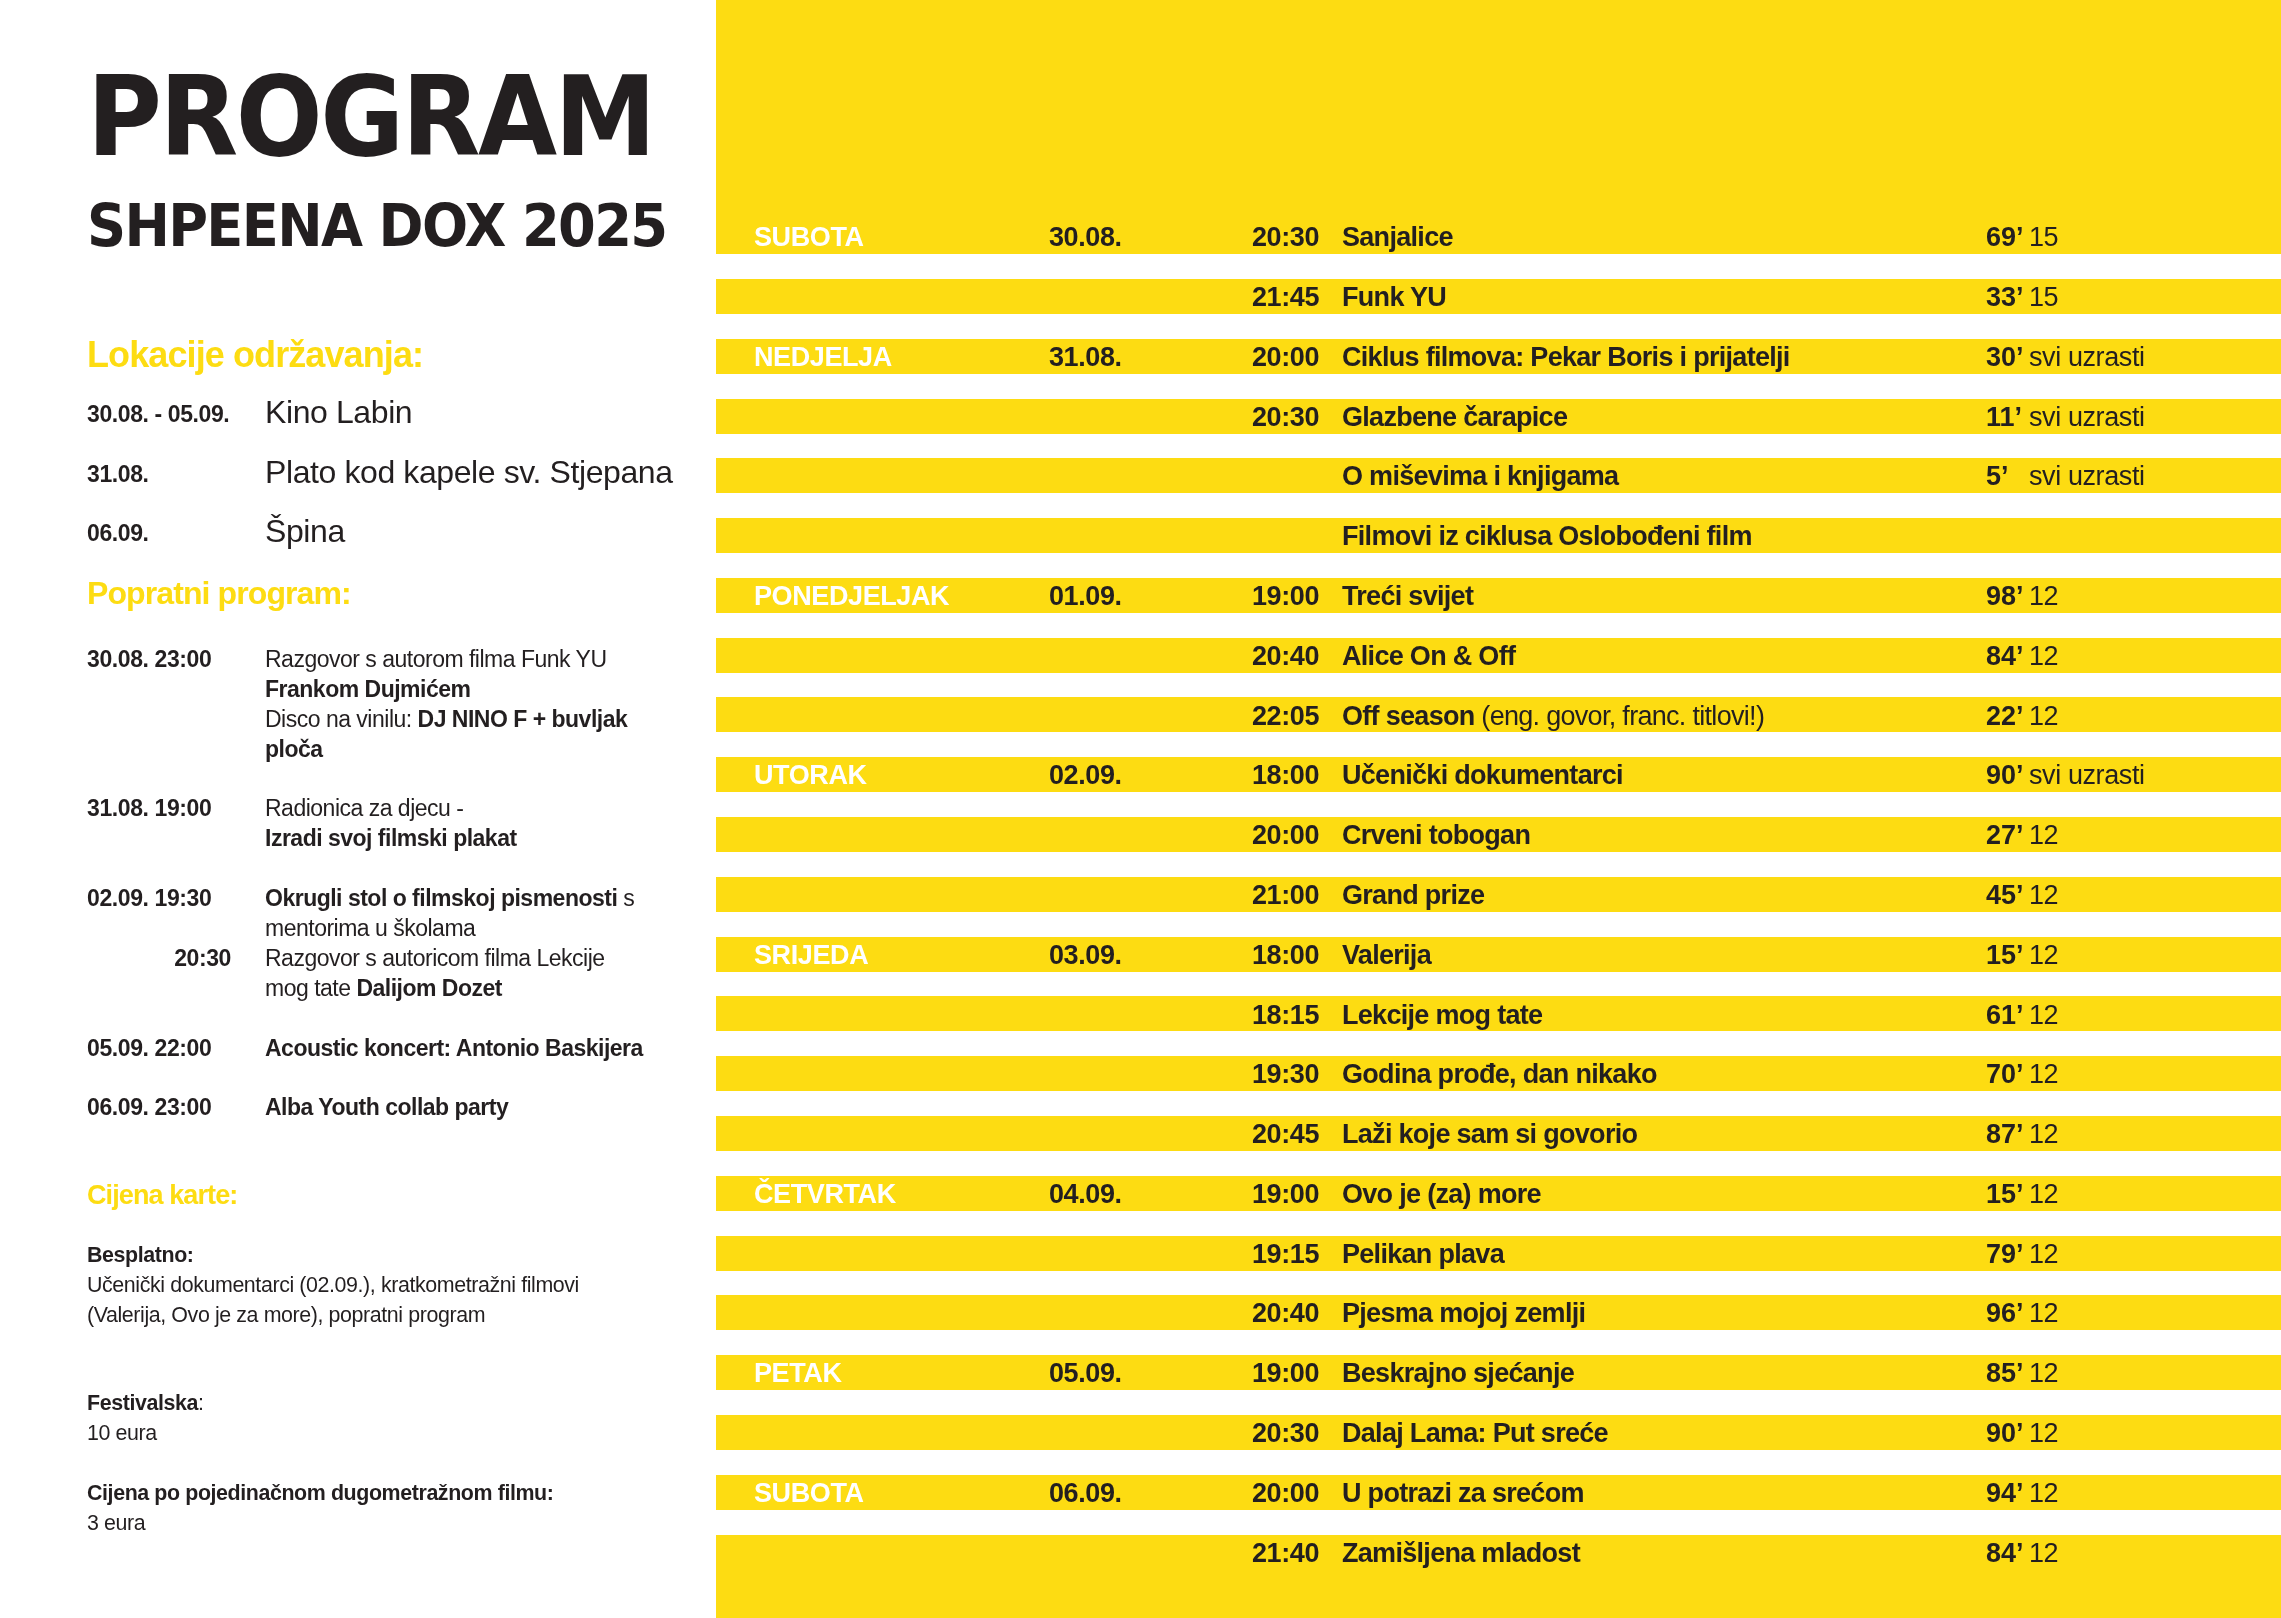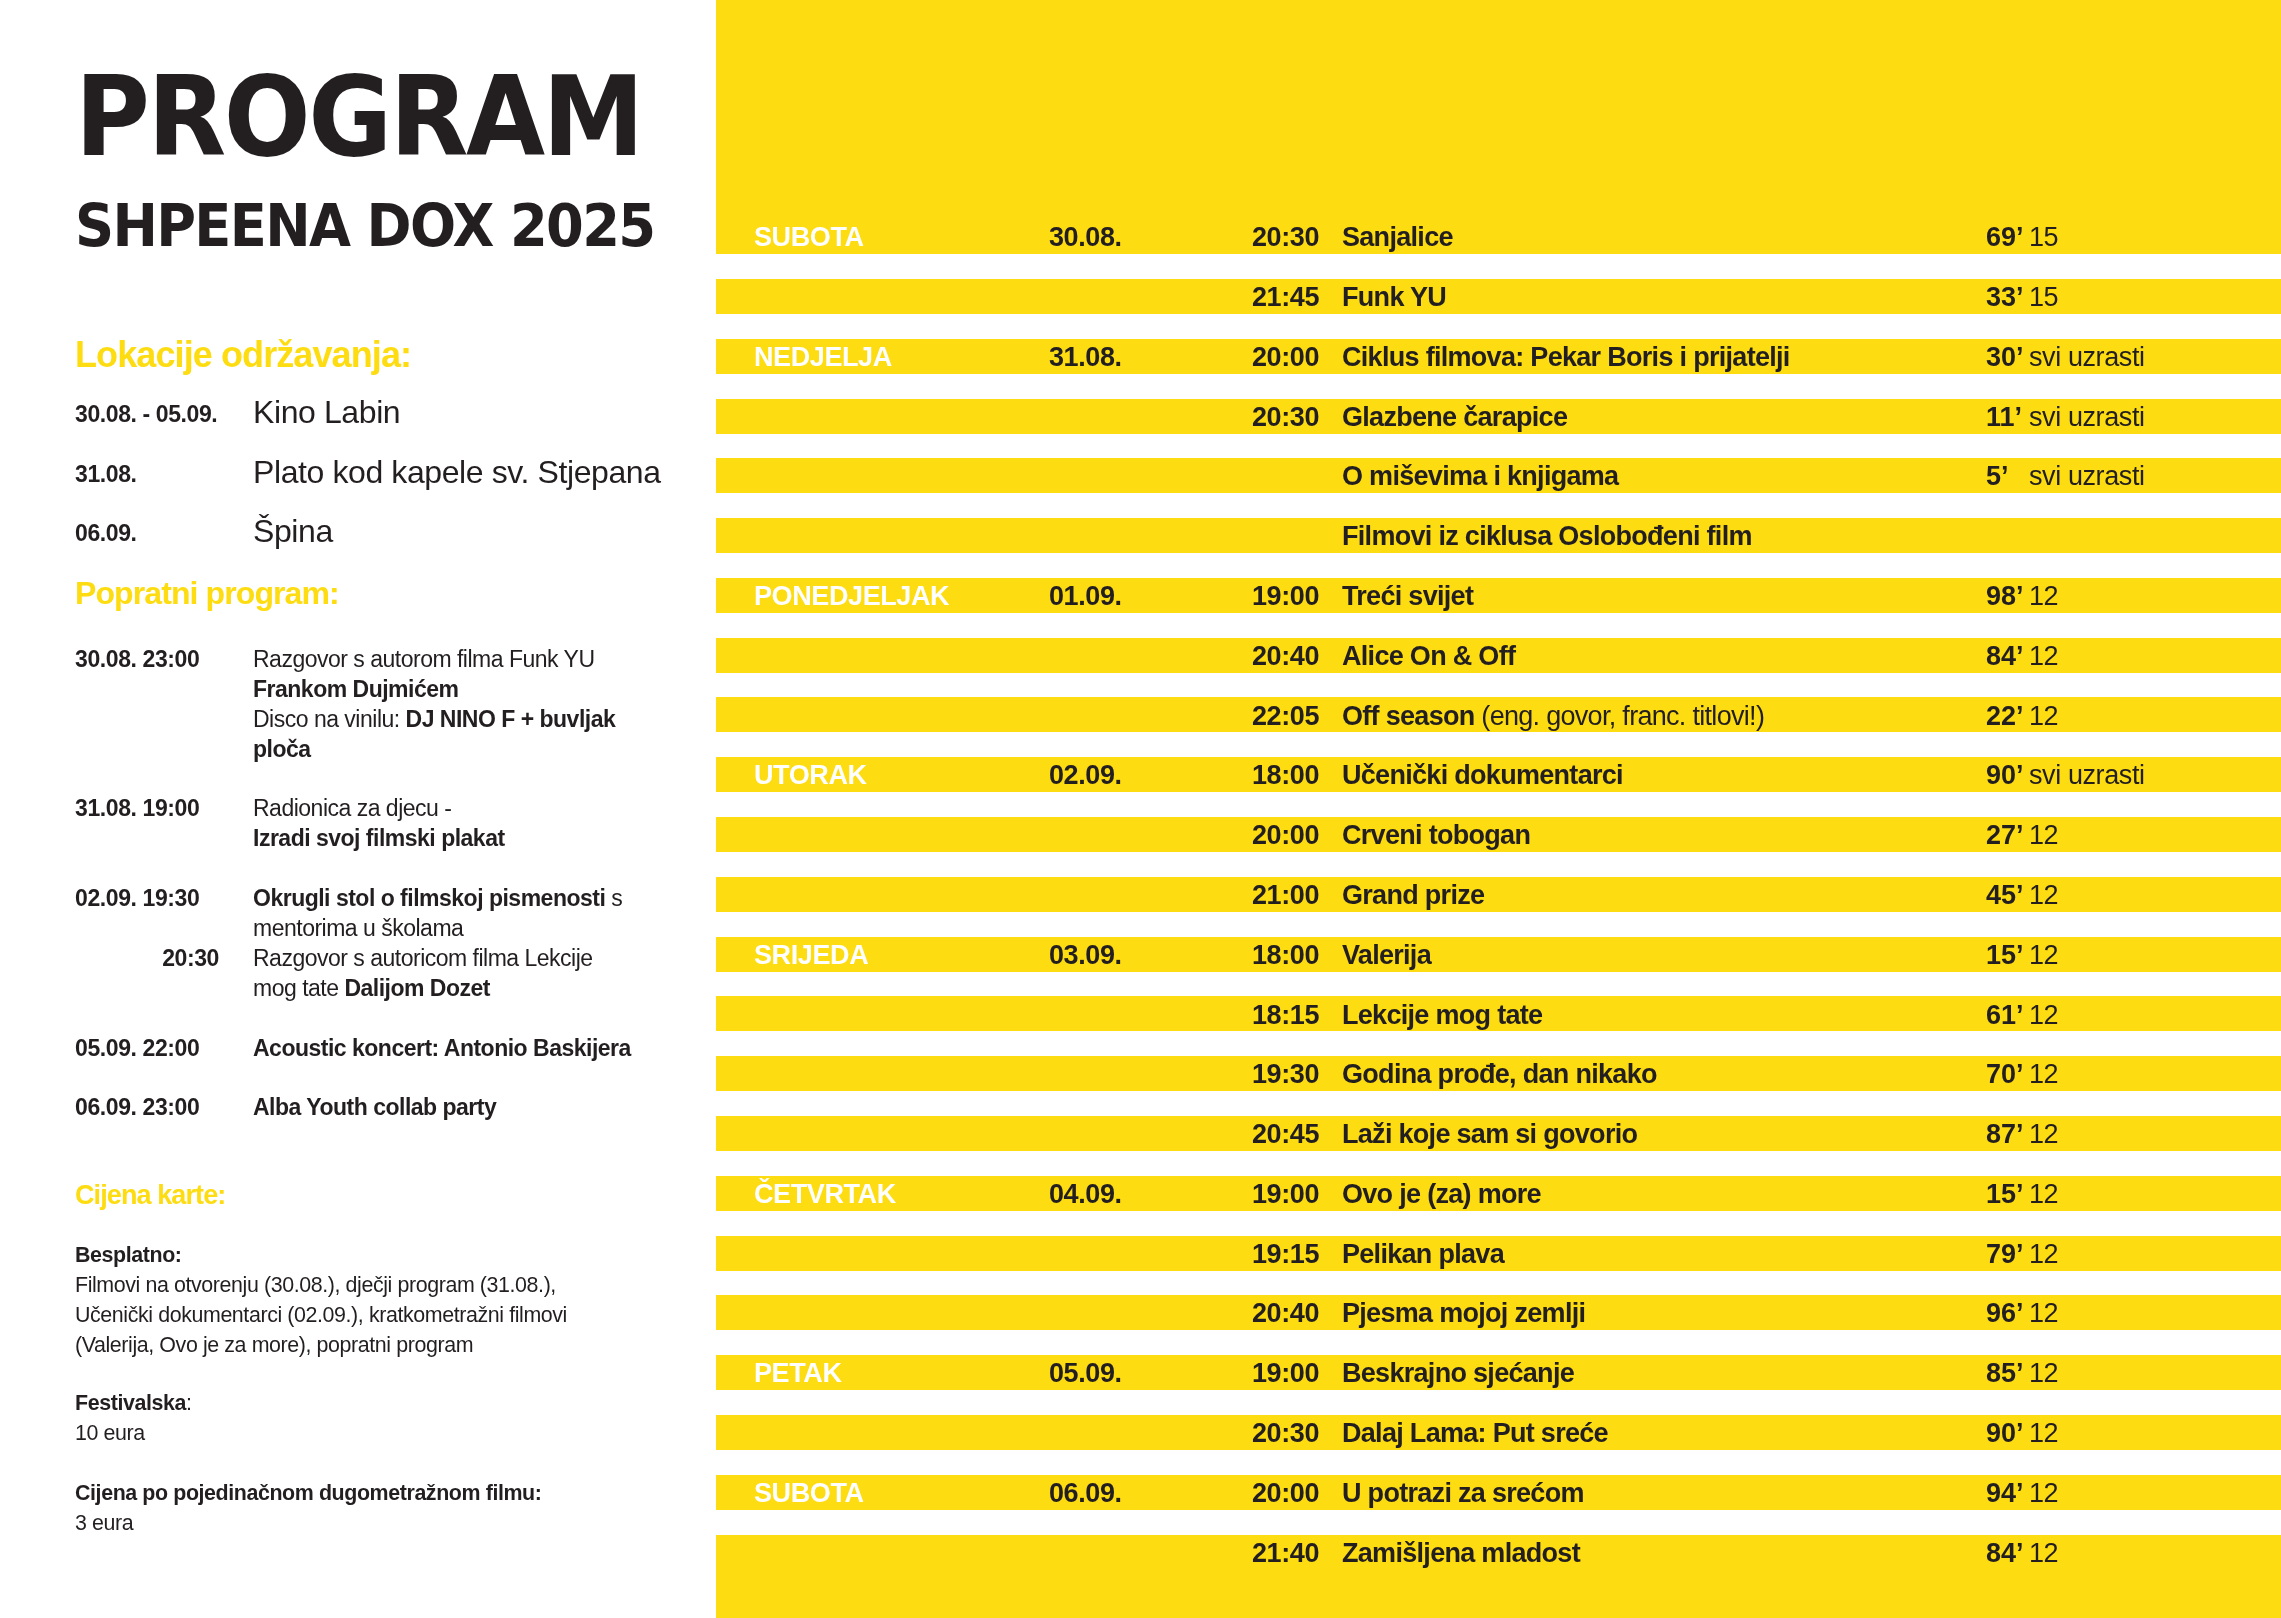--- a/index.html
+++ b/index.html
@@ -1,21 +1,21 @@
 <!DOCTYPE html>
 <html style="font-size:14.3px"><head>
 <meta charset="utf-8">
 <style>
   html, body { margin: 0; padding: 0; }
   body {
     width: 2281px; height: 1618px; position: relative; overflow: hidden;
     background: #ffffff; color: #231f20;
     font-family: "Liberation Sans", "DejaVu Sans", sans-serif;
   }
-  .left { position: absolute; left: 0; top: 0; width: 716px; height: 1618px; }
+  .left { position: absolute; left: 12px; top: 0; width: 716px; height: 1618px; }
   .title {
     position: absolute; left: 75px; top: 62px; margin: 0;
     font-family: "DejaVu Sans", sans-serif; font-weight: bold;
     font-size: 110px; letter-spacing: -2.7px; line-height: 1; color: #231f20;
     transform: scaleX(0.93); transform-origin: left top;
   }
   .subtitle {
     position: absolute; left: 75px; top: 196px; margin: 0;
     font-family: "DejaVu Sans", sans-serif; font-weight: bold;
     font-size: 59px; letter-spacing: -1.8px; line-height: 1; color: #231f20;
@@ -118,21 +118,20 @@
         <div class="dt">06.09. 23:00</div>
         <div class="txt">
           <div><span class="b">Alba Youth collab party</span></div>
         </div>
       </div>
     </div>
 
   <h3 class="yhead h-cij">Cijena karte:</h3>
   <div class="price" style="top:1240px">
     <div class="b">Besplatno:</div>
-    <div>Filmovi na otvorenju (30.08.), dječji program (31.08.),</div>
     <div>Učenički dokumentarci (02.09.), kratkometražni filmovi</div>
     <div>(Valerija, Ovo je za more), popratni program</div>
   </div>
   <div class="price" style="top:1388px">
     <div><span class="b">Festivalska</span><span>:</span></div>
     <div>10 eura</div>
   </div>
   <div class="price" style="top:1478px">
     <div class="b">Cijena po pojedinačnom dugometražnom filmu:</div>
     <div>3 eura</div>

